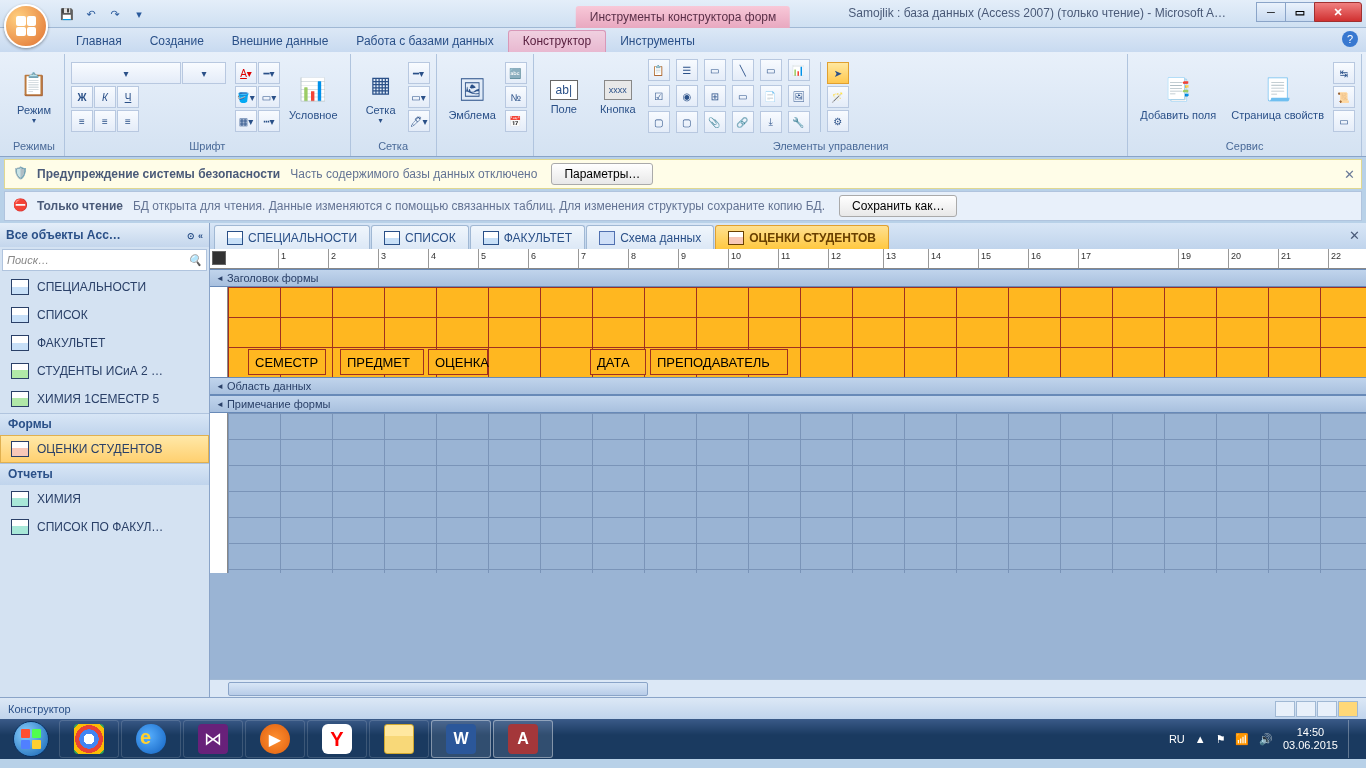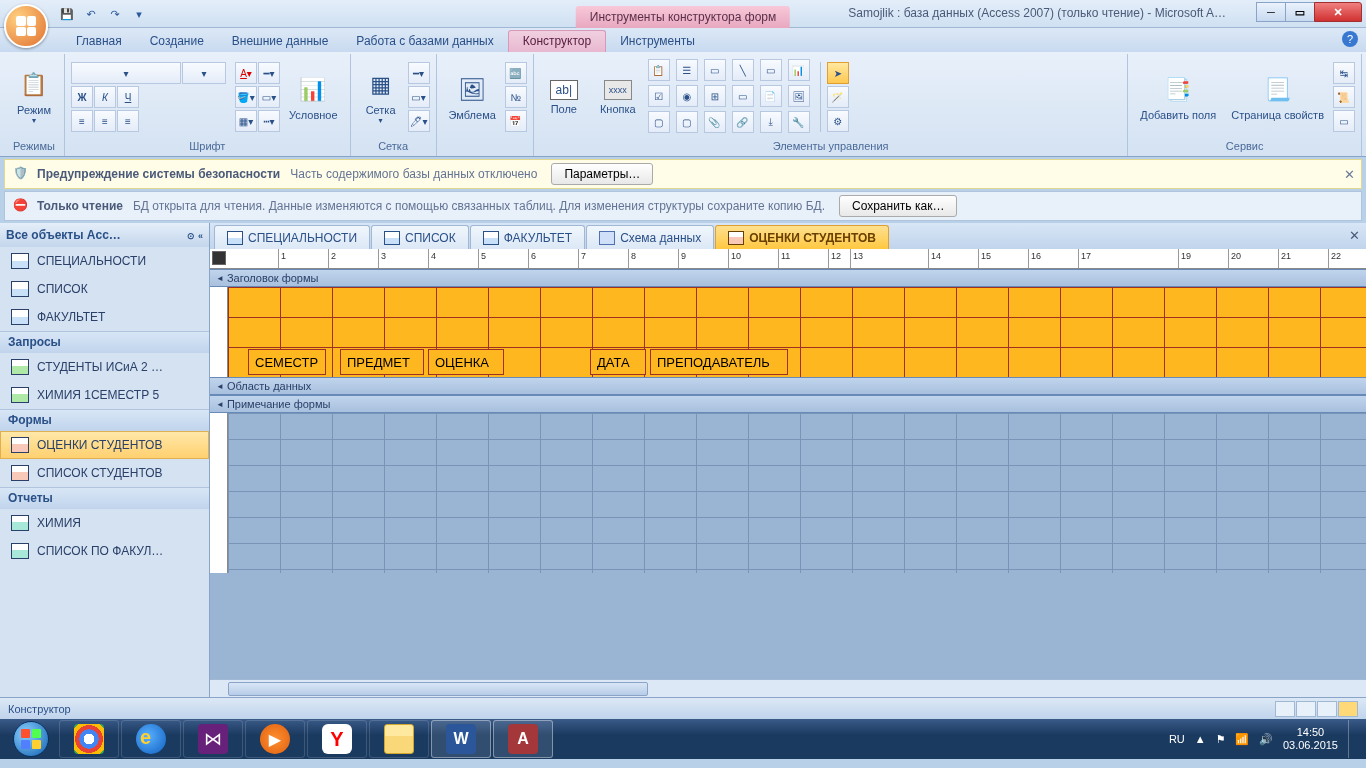--- a/index.html
+++ b/index.html
@@ -303,49 +303,48 @@
   <button>Сохранить как…</button>
 </div>
 
 <div class="main">
 
   <div class="nav">
     <div class="nav-hd">
         <span>Все объекты Acc…</span>
         <span><span class="arr">⊙</span> <span class="arr">«</span></span>
       </div>
+    <div class="nav-search">
+        <span>Поиск…</span>
+        <span>🔍</span>
+      </div>
     <div class="nav-item">
         <span class="obj-ico ico-tbl"></span>
         <span>СПЕЦИАЛЬНОСТИ</span>
       </div>
     <div class="nav-item">
         <span class="obj-ico ico-tbl"></span>
         <span>СПИСОК</span>
       </div>
     <div class="nav-item">
         <span class="obj-ico ico-tbl"></span>
         <span>ФАКУЛЬТЕТ</span>
       </div>
-    <div class="nav-cat">Запросы</div>
     <div class="nav-item">
         <span class="obj-ico ico-qry"></span>
         <span>СТУДЕНТЫ ИСиА 2 …</span>
       </div>
     <div class="nav-item">
         <span class="obj-ico ico-qry"></span>
         <span>ХИМИЯ 1СЕМЕСТР 5</span>
       </div>
     <div class="nav-cat">Формы</div>
     <div class="nav-item sel">
         <span class="obj-ico ico-frm"></span>
         <span>ОЦЕНКИ СТУДЕНТОВ</span>
-      </div>
-    <div class="nav-item">
-        <span class="obj-ico ico-frm"></span>
-        <span>СПИСОК СТУДЕНТОВ</span>
       </div>
     <div class="nav-cat">Отчеты</div>
     <div class="nav-item">
         <span class="obj-ico ico-rpt"></span>
         <span>ХИМИЯ</span>
       </div>
     <div class="nav-item">
         <span class="obj-ico ico-rpt"></span>
         <span>СПИСОК ПО ФАКУЛ…</span>
       </div>
@@ -385,21 +384,21 @@
             <div class="rtick" style="left: 150px;">3</div>
             <div class="rtick" style="left: 200px;">4</div>
             <div class="rtick" style="left: 250px;">5</div>
             <div class="rtick" style="left: 300px;">6</div>
             <div class="rtick" style="left: 350px;">7</div>
             <div class="rtick" style="left: 400px;">8</div>
             <div class="rtick" style="left: 450px;">9</div>
             <div class="rtick" style="left: 500px;">10</div>
             <div class="rtick" style="left: 550px;">11</div>
             <div class="rtick" style="left: 600px;">12</div>
-            <div class="rtick" style="left: 622px;">13</div>
+            <div class="rtick" style="left: 655px;">13</div>
             <div class="rtick" style="left: 700px;">14</div>
             <div class="rtick" style="left: 750px;">15</div>
             <div class="rtick" style="left: 800px;">16</div>
             <div class="rtick" style="left: 850px;">17</div>
             <div class="rtick" style="left: 900px; margin-top: 32px;">18</div>
             <div class="rtick" style="left: 950px;">19</div>
             <div class="rtick" style="left: 1000px;">20</div>
             <div class="rtick" style="left: 1050px;">21</div>
             <div class="rtick" style="left: 1100px;">22</div>
           </div>
@@ -410,21 +409,21 @@
           <span>Заголовок формы</span>
         </div>
       <div class="section-body hdr-sec">
         <div class="left-ruler"></div>
         <div class="orange-bg">
             <div class="gridlines"></div>
           </div>
         <div id="header-labels">
             <div class="label-box" style="left: 38px; width: 78px;">СЕМЕСТР</div>
             <div class="label-box" style="left: 130px; width: 84px;">ПРЕДМЕТ</div>
-            <div class="label-box" style="left: 218px; width: 76px;">ОЦЕНКА</div>
+            <div class="label-box" style="left: 218px; width: 60px;">ОЦЕНКА</div>
             <div class="label-box" style="left: 380px; width: 56px;">ДАТА</div>
             <div class="label-box" style="left: 440px; width: 138px;">ПРЕПОДАВАТЕЛЬ</div>
           </div>
       </div>
 
       <div class="section-bar">
           <span class="tri">◄</span>
           <span>Область данных</span>
         </div>
 

